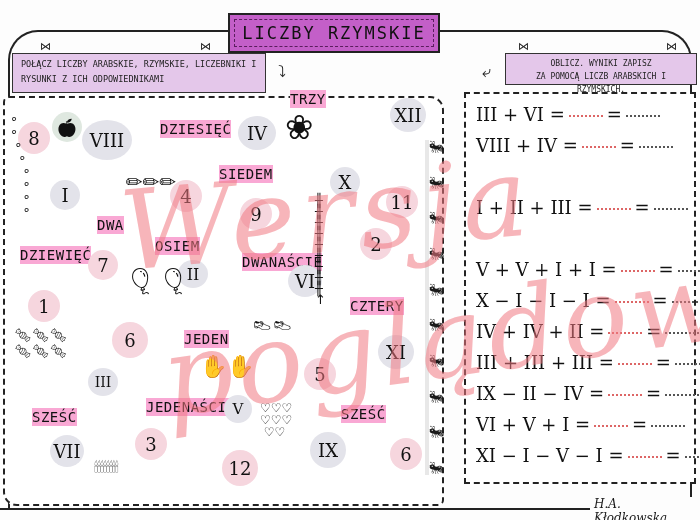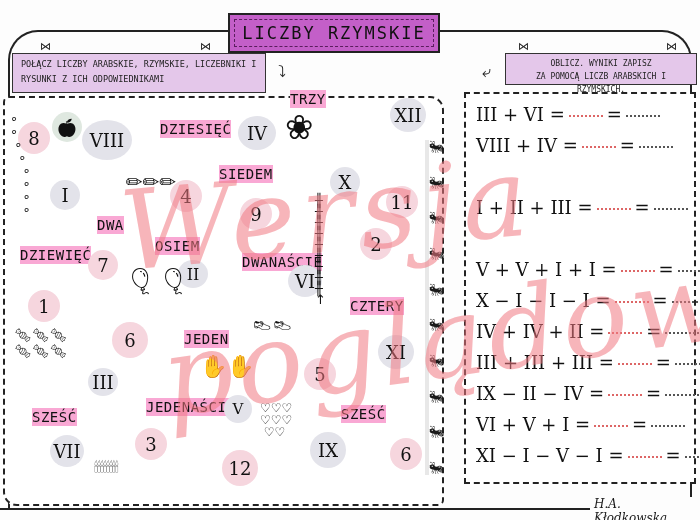--- a/index.html
+++ b/index.html
@@ -73,21 +73,21 @@
 <span class="word" style="left:341px;top:405px">SZEŚĆ</span>
 
 <div class="blob grey" style="left:82px;top:120px;width:50px;height:40px">VIII</div>
 <div class="blob grey" style="left:238px;top:116px;width:38px;height:34px">IV</div>
 <div class="blob grey" style="left:390px;top:98px;width:36px;height:34px">XII</div>
 <div class="blob grey" style="left:50px;top:180px;width:30px;height:30px">I</div>
 <div class="blob grey" style="left:330px;top:167px;width:30px;height:30px">X</div>
 <div class="blob grey" style="left:178px;top:260px;width:30px;height:28px;font-size:16px">II</div>
 <div class="blob grey" style="left:288px;top:265px;width:34px;height:32px">VI</div>
 <div class="blob grey" style="left:378px;top:335px;width:36px;height:34px">XI</div>
-<div class="blob grey" style="left:88px;top:368px;width:30px;height:28px;font-size:18px">III</div>
+<div class="blob grey" style="left:88px;top:368px;width:30px;height:28px;font-size:14px">III</div>
 <div class="blob grey" style="left:224px;top:395px;width:28px;height:28px;font-size:15px">V</div>
 <div class="blob grey" style="left:50px;top:435px;width:34px;height:32px">VII</div>
 <div class="blob grey" style="left:310px;top:432px;width:36px;height:36px">IX</div>
 
 <div class="blob pink" style="left:18px;top:122px;width:32px;height:32px">8</div>
 <div class="blob pink" style="left:170px;top:180px;width:32px;height:32px">4</div>
 <div class="blob pink" style="left:240px;top:198px;width:32px;height:32px">9</div>
 <div class="blob pink" style="left:386px;top:186px;width:32px;height:32px">11</div>
 <div class="blob pink" style="left:360px;top:228px;width:32px;height:32px">2</div>
 <div class="blob pink" style="left:88px;top:250px;width:30px;height:30px">7</div>

